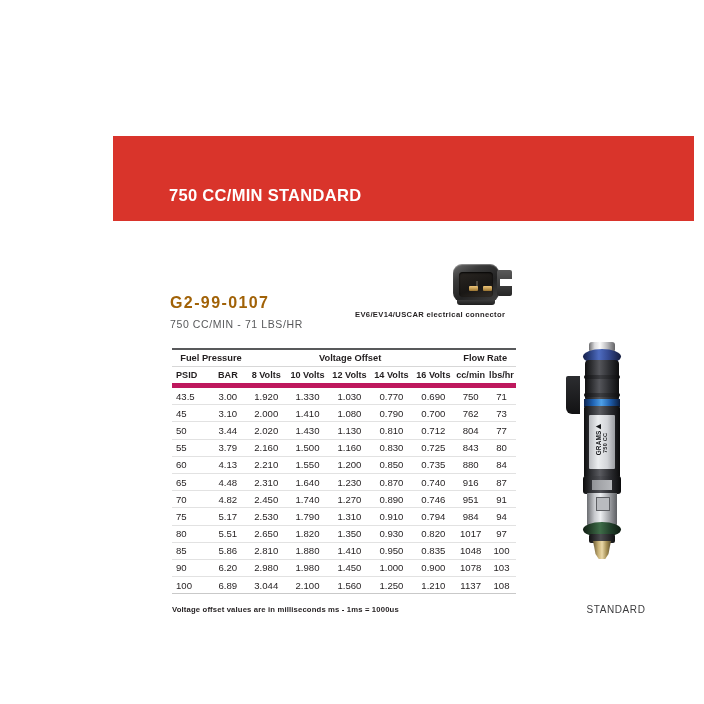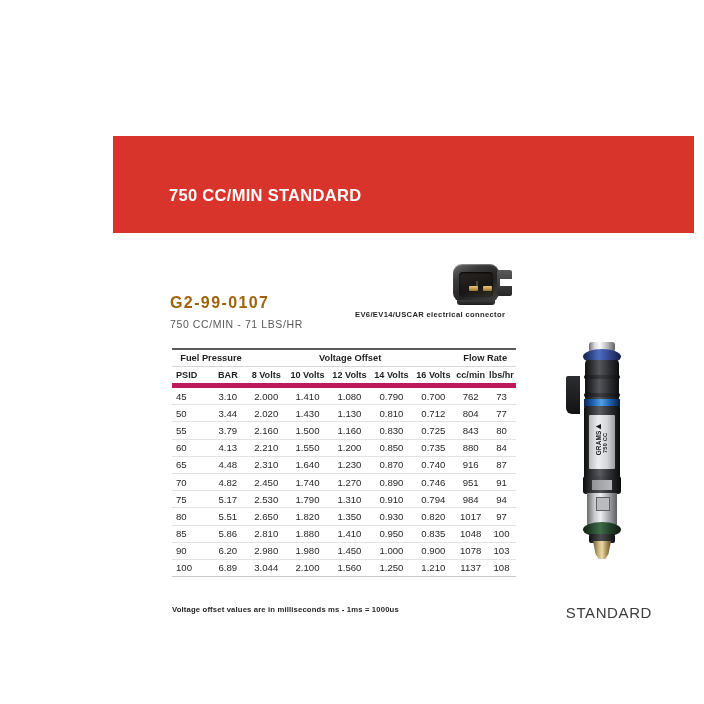--- a/index.html
+++ b/index.html
@@ -15,21 +15,21 @@
     font-family: "Liberation Sans", sans-serif;
     color: #231f20;
   }
 
   
   .banner {
     position: absolute;
     left: 113px;
     top: 136px;
     width: 581px;
-    height: 97px;
+    height: 85px;
     background: #d9342b;
   }
   .banner-title {
     position: absolute;
     left: 56px;
     top: 50px;
     font-size: 16.5px;
     font-weight: bold;
     letter-spacing: 0.3px;
     color: #ffffff;
@@ -353,25 +353,25 @@
   
   .inj-tip {
     position: absolute;
     left: 15px; top: 199px;
     width: 18px; height: 18px;
     background: linear-gradient(90deg,#6a5a34 0%,#c9b277 30%,#ead8a8 50%,#a58f55 75%,#5d4f2d 100%);
     clip-path: polygon(0 0, 100% 0, 86% 72%, 68% 100%, 32% 100%, 14% 72%);
   }
   .injector-caption {
     position: absolute;
-    left: 0;
+    left: 12px;
     top: 262px;
     width: 96px;
-    text-align: right;
-    font-size: 15px;
+    text-align: center;
+    font-size: 10px;
     letter-spacing: 0.6px;
     color: #3b3b3d;
     white-space: nowrap;
   }
 </style>
 </head>
 <body>
 
 <div class="banner">
   <div class="banner-title">750 CC/MIN STANDARD</div>
@@ -422,20 +422,31 @@
       <th>10 Volts</th>
       <th>12 Volts</th>
       <th>14 Volts</th>
       <th>16 Volts</th>
       <th>cc/min</th>
       <th>lbs/hr</th>
     </tr>
   </thead>
   <tbody>
       <tr>
+        <td class="c-psid">43.5</td>
+        <td>3.00</td>
+        <td>1.920</td>
+        <td>1.330</td>
+        <td>1.030</td>
+        <td>0.770</td>
+        <td>0.690</td>
+        <td>750</td>
+        <td>71</td>
+      </tr>
+      <tr>
         <td class="c-psid">45</td>
         <td>3.10</td>
         <td>2.000</td>
         <td>1.410</td>
         <td>1.080</td>
         <td>0.790</td>
         <td>0.700</td>
         <td>762</td>
         <td>73</td>
       </tr>

